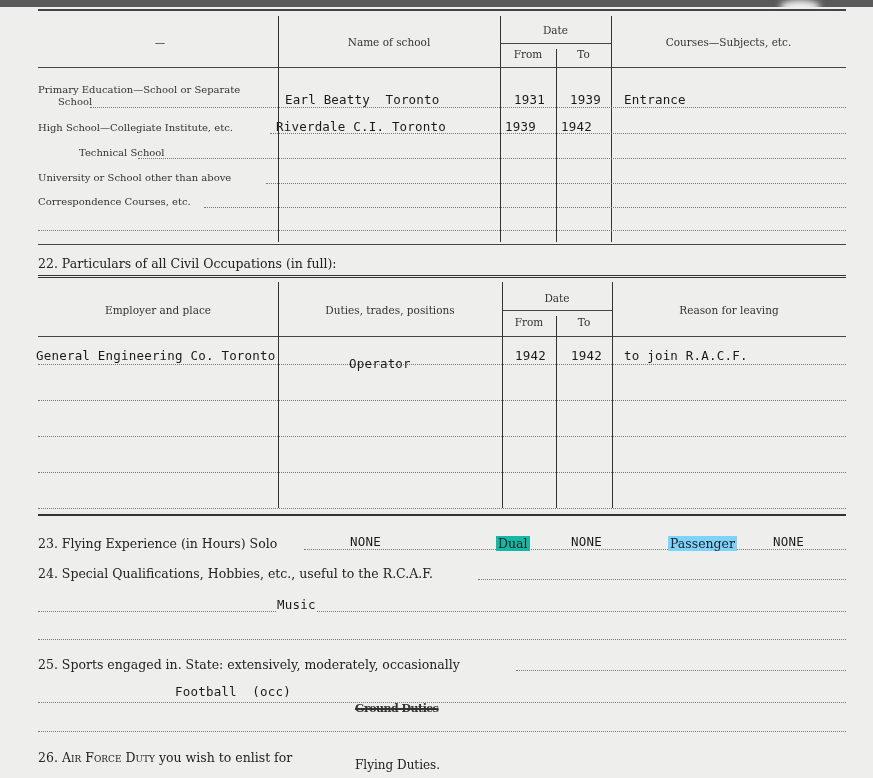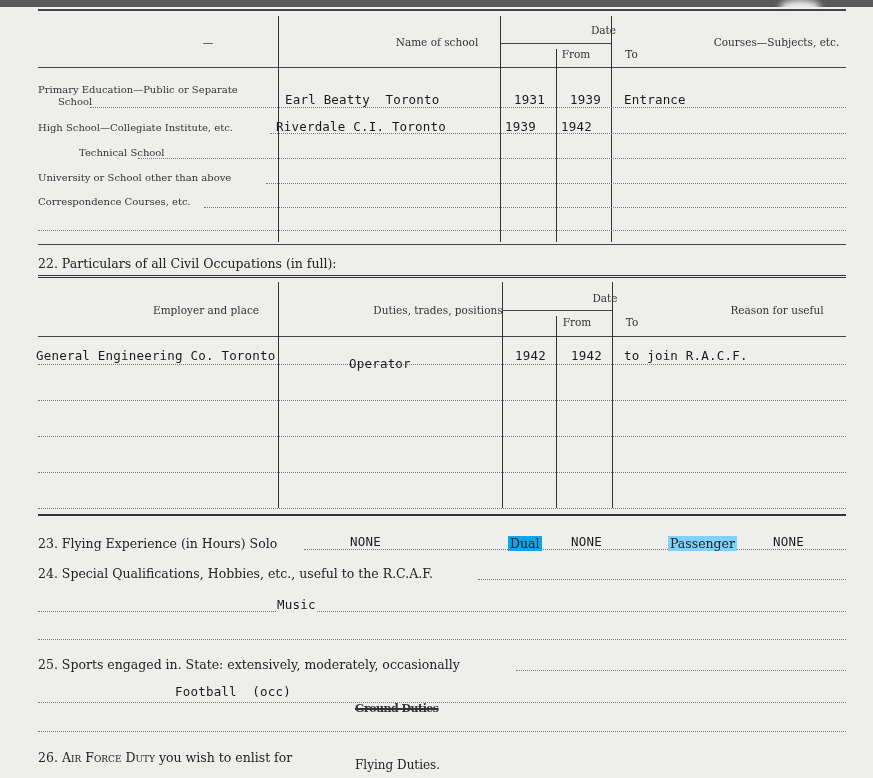--- a/index.html
+++ b/index.html
@@ -8,21 +8,21 @@
     background:#eeeeec;
     font-family:"DejaVu Serif", "Liberation Serif", serif;
     color:#222;
   }
   .topbar { position:absolute; left:0; top:0; width:873px; height:7px; background:#5a5a5a; }
   .topbar-glare { position:absolute; left:780px; top:0; width:40px; height:14px; background:#eee; border-radius:50%; filter:blur(3px); }
   .hline { position:absolute; height:0; border-top:1px solid #444; }
   .vline { position:absolute; width:0; border-left:1px solid #333; }
   .dots { position:absolute; height:0; border-top:1px dotted #777; }
   .lbl { position:absolute; font-size:10px; white-space:nowrap; color:#333; }
-  .hdr { position:absolute; font-size:10.5px; white-space:nowrap; color:#333; text-align:center;padding-left:48px; }
+  .hdr { position:absolute; font-size:10.5px; white-space:nowrap; color:#333; text-align:center; }
   .q { position:absolute; font-size:12.5px; white-space:nowrap; color:#222; }
   .tw { position:absolute; font-family:"DejaVu Sans Mono","Liberation Mono",monospace; font-size:12.5px; font-weight:normal; white-space:nowrap; color:#1a1a1a; letter-spacing:0.2px; }
   .sc { font-variant:small-caps; }
   .struck { position:absolute; font-size:11px; font-weight:bold; color:#333; white-space:nowrap; }
   .struck::after { content:""; }
 </style>
 </head>
 <body>
 
 <div class="topbar"></div>
@@ -45,21 +45,21 @@
   <div class="hdr" style="left:556px;top:48px;width:55px;">To</div>
   <div class="hdr" style="left:611px;top:36px;width:235px;">Courses—Subjects, etc.</div>
 
   <div class="dots" style="left:90px;top:107px;width:756px;"></div>
   <div class="dots" style="left:270px;top:133px;width:576px;"></div>
   <div class="dots" style="left:138px;top:158px;width:708px;"></div>
   <div class="dots" style="left:266px;top:183px;width:580px;"></div>
   <div class="dots" style="left:204px;top:207px;width:642px;"></div>
   <div class="dots" style="left:38px;top:230px;width:808px;"></div>
 
-  <div class="lbl" style="left:38px;top:84px;">Primary Education—Public or Separate</div>
+  <div class="lbl" style="left:38px;top:84px;">Primary Education—School or Separate</div>
   <div class="lbl" style="left:58px;top:96px;">School</div>
   <div class="lbl" style="left:38px;top:122px;">High School—Collegiate Institute, etc.</div>
   <div class="lbl" style="left:38px;top:147px;margin-left:41px;">Technical School</div>
   <div class="lbl" style="left:38px;top:172px;">University or School other than above</div>
   <div class="lbl" style="left:38px;top:196px;">Correspondence Courses, etc.</div>
 
   <div class="tw" style="left:285px;top:92px;white-space:pre;">Earl Beatty  Toronto</div>
   <div class="tw" style="left:514px;top:92px;">1931</div>
   <div class="tw" style="left:570px;top:92px;">1939</div>
   <div class="tw" style="left:624px;top:92px;">Entrance</div>
@@ -77,41 +77,41 @@
   <div class="vline" style="left:278px;top:282px;height:226px;"></div>
   <div class="vline" style="left:502px;top:282px;height:226px;"></div>
   <div class="vline" style="left:556px;top:316px;height:192px;"></div>
   <div class="vline" style="left:612px;top:282px;height:226px;"></div>
 
   <div class="hdr" style="left:38px;top:304px;width:240px;">Employer and place</div>
   <div class="hdr" style="left:278px;top:304px;width:224px;">Duties, trades, positions</div>
   <div class="hdr" style="left:502px;top:292px;width:110px;">Date</div>
   <div class="hdr" style="left:502px;top:316px;width:54px;">From</div>
   <div class="hdr" style="left:556px;top:316px;width:56px;">To</div>
-  <div class="hdr" style="left:612px;top:304px;width:234px;">Reason for useful</div>
+  <div class="hdr" style="left:612px;top:304px;width:234px;">Reason for leaving</div>
 
   <div class="dots" style="left:38px;top:364px;width:808px;"></div>
   <div class="dots" style="left:38px;top:400px;width:808px;"></div>
   <div class="dots" style="left:38px;top:436px;width:808px;"></div>
   <div class="dots" style="left:38px;top:472px;width:808px;"></div>
   <div class="dots" style="left:38px;top:508px;width:808px;"></div>
   <div class="hline" style="left:38px;top:514px;width:808px;border-top:2px solid #333;"></div>
 
   <div class="tw" style="left:36px;top:348px;">General Engineering Co. Toronto</div>
   <div class="tw" style="left:349px;top:356px;text-align:center;">Operator</div>
   <div class="tw" style="left:515px;top:348px;">1942</div>
   <div class="tw" style="left:571px;top:348px;">1942</div>
   <div class="tw" style="left:624px;top:348px;">to join R.A.C.F.</div>
 </div>
 
 <div>
   <div class="q" style="left:38px;top:536px;">23. Flying Experience (in Hours) Solo</div>
   <div class="dots" style="left:304px;top:549px;width:542px;"></div>
   <div class="tw" style="left:350px;top:534px;">NONE</div>
-  <div class="q" style="left:508px;top:536px;background:#0ea5e9;padding:0 2px;text-align:center;">Dual</div>
+  <div class="q" style="left:496px;top:536px;background:#14b8a6;padding:0 2px;text-align:center;">Dual</div>
   <div class="tw" style="left:571px;top:534px;">NONE</div>
   <div class="q" style="left:668px;top:536px;background:#7dd3fc;padding:0 2px;">Passenger</div>
   <div class="tw" style="left:773px;top:534px;">NONE</div>
 </div>
 
 <div>
   <div class="q" style="left:38px;top:566px;">24. Special Qualifications, Hobbies, etc., useful to the R.C.A.F.</div>
   <div class="dots" style="left:478px;top:579px;width:368px;"></div>
   <div class="dots" style="left:38px;top:611px;width:808px;"></div>
   <div class="tw" style="left:276px;top:597px;background:#eeeeec;padding:0 1px;">Music</div>

